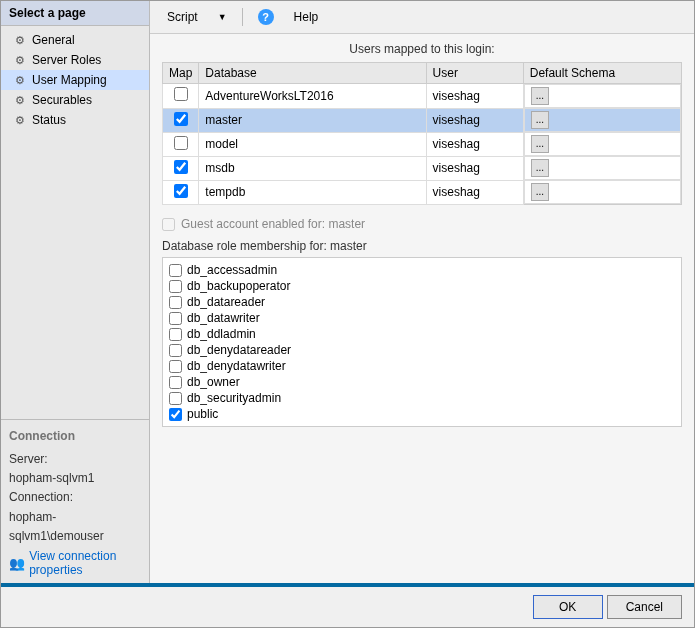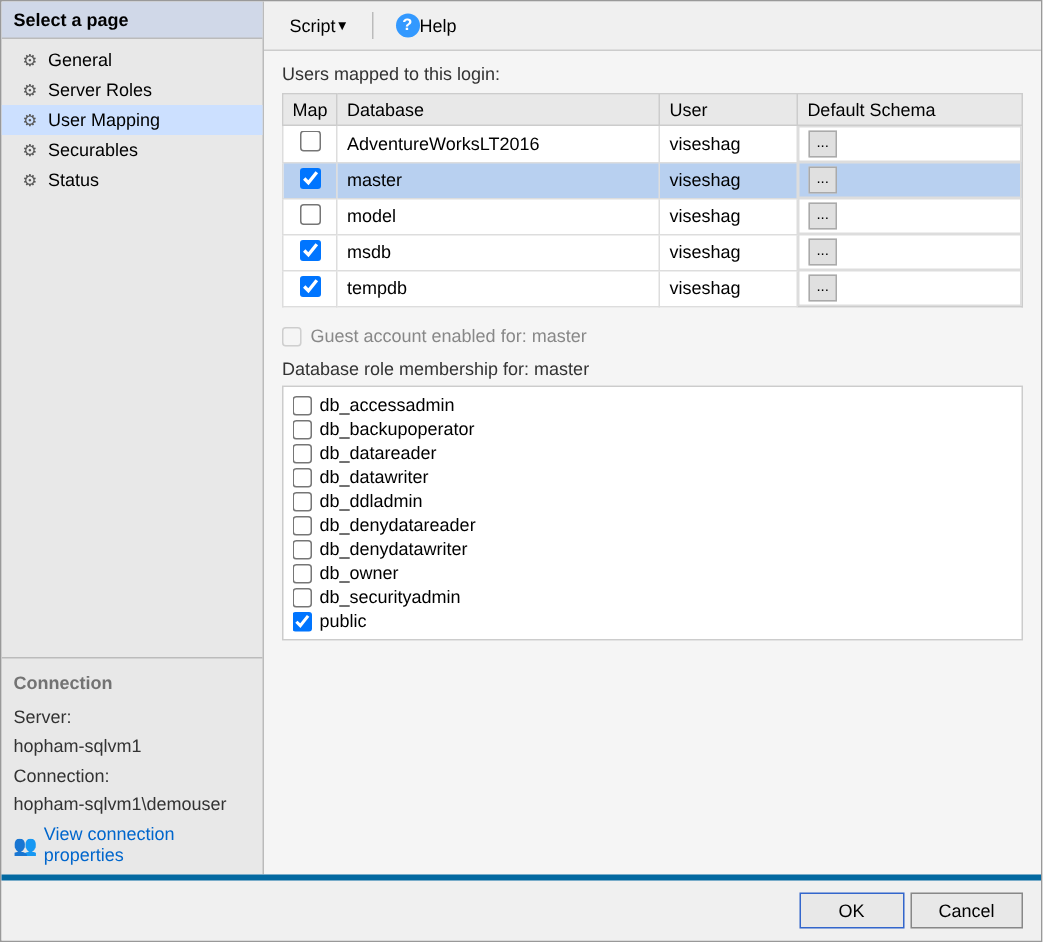--- a/index.html
+++ b/index.html
@@ -15,21 +15,21 @@
     }
 
     .dialog-body {
       display: flex;
       flex: 1;
       overflow: hidden;
     }
 
     
     .left-panel {
-      width: 175px;
+      width: 149px;
       background: #e8e8e8;
       border-right: 1px solid #bbb;
       display: flex;
       flex-direction: column;
       flex-shrink: 0;
     }
 
     .select-page-header {
       background: #d0d8e8;
       padding: 5px 8px;
@@ -132,21 +132,21 @@
       align-items: center;
       padding: 5px 10px;
       gap: 8px;
       border-bottom: 1px solid #ccc;
       background: #f0f0f0;
     }
 
     .toolbar-btn {
       display: flex;
       align-items: center;
-      gap: 0;
+      gap: 20px;
       padding: 2px 6px;
       background: transparent;
       border: 1px solid transparent;
       cursor: pointer;
       font-size: 12px;
       text-align: center;
     }
 
     .toolbar-sep {
       width: 1px;
@@ -171,20 +171,21 @@
     .main-content {
       flex: 1;
       padding: 8px 12px;
       overflow-y: auto;
     }
 
     .section-label {
       font-size: 12px;
       color: #333;
       margin-bottom: 6px;
+      text-align: center;
     }
 
     
     .mapping-table {
       width: 100%;
       border-collapse: collapse;
       background: white;
       border: 1px solid #ccc;
       margin-bottom: 8px;
     }

